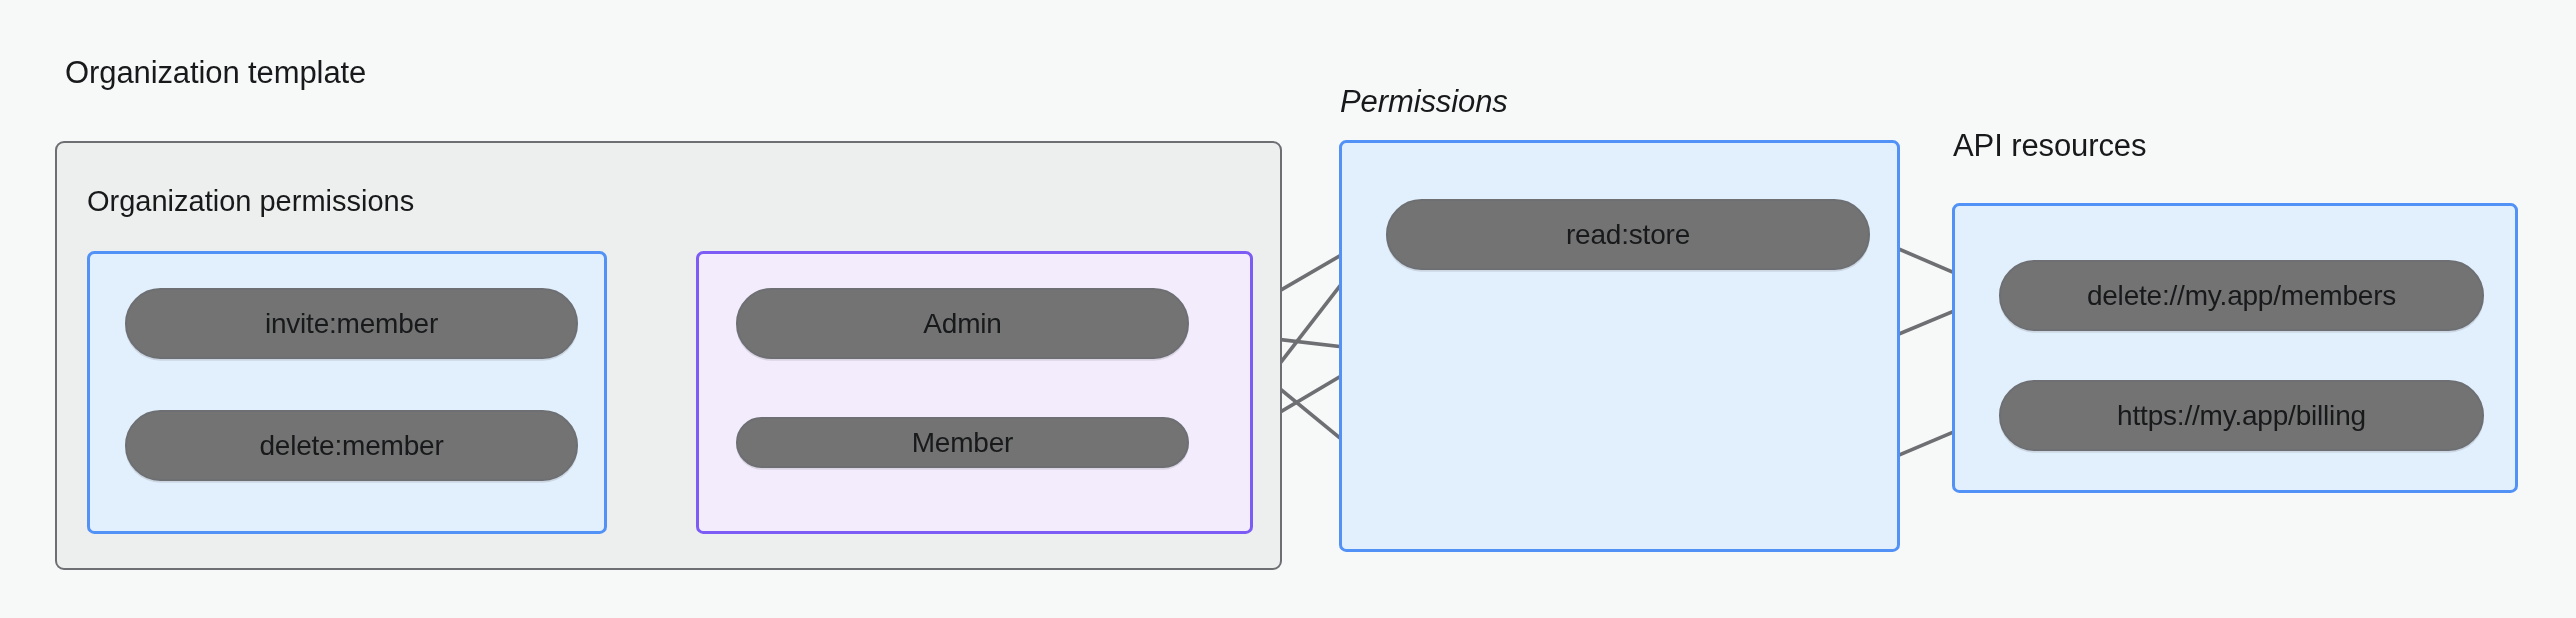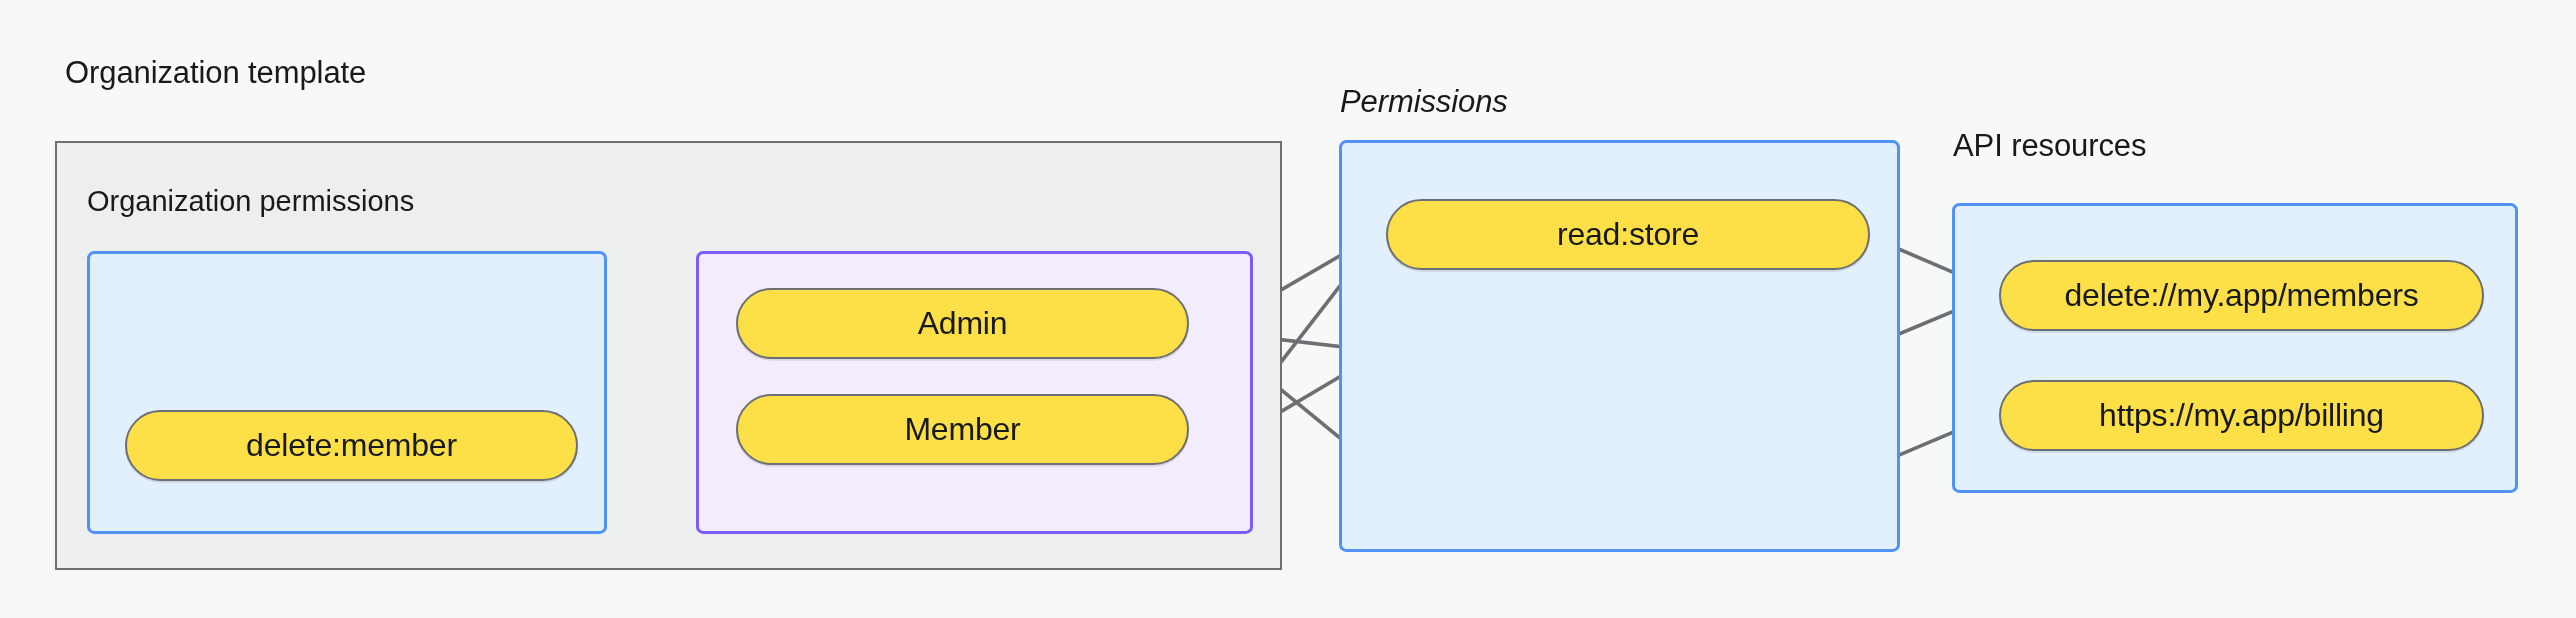--- a/index.html
+++ b/index.html
@@ -28,21 +28,21 @@
   }
 
   
   .group-box {
     position: absolute;
     box-sizing: border-box;
   }
   .group-outer {
     background: #edeeee;
     border: 2.7px solid #6d6f72;
-    border-radius: 0;
+    border-radius: 9px;
   }
   .group-blue {
     background: #e2effc;
     border: 3.7px solid #5292f7;
     border-radius: 7.3px;
   }
   .group-purple {
     background: #f3ecfd;
     border: 3.7px solid #7d5cf6;
     border-radius: 7.3px;
@@ -54,28 +54,28 @@
     font-size: 29px;
     line-height: 1;
     color: #17191b;
     white-space: nowrap;
   }
 
   
   .pill {
     position: absolute;
     box-sizing: border-box;
-    background: #fde047;
+    background: #737373;
     border: 2.7px solid #6d6f72;
     border-radius: 912px;
     display: flex;
     align-items: center;
     justify-content: center;
     color: #17191b;
-    font-size: 32px;
+    font-size: 28px;
     letter-spacing: -0.2px;
     box-shadow: 0 1.8px 0 rgba(0,0,0,0.10);
   }
 
   
   #edges {
     position: absolute;
     left: 0;
     top: 0;
     width: 2576px;
@@ -122,30 +122,31 @@
   </svg>
 
   <div class="caption" style="left:65px; top:57px;">Organization template</div>
 
   <div class="group-box group-outer" style="left:55px; top:141px; width:1227px; height:429px;">
 
     <div class="inner-caption" style="left:30px; top:44px;">Organization permissions</div>
 
     <div class="group-box group-blue" style="left:30px; top:108px; width:520px; height:283px;">
 
+      <div class="pill" style="left:35px; top:34px; width:453px; height:71px;">invite:member</div>
 
       <div class="pill" style="left:35px; top:156px; width:453px; height:71px;text-align:center;">delete:member</div>
     </div>
 
 
     <div class="group-box group-purple" style="left:639px; top:108px; width:557px; height:283px;">
 
       <div class="pill" style="left:37px; top:34px; width:453px; height:71px;text-align:right;">Admin</div>
 
-      <div class="pill" style="left:37px; top:140px; width:453px; height:71px;">Member</div>
+      <div class="pill" style="left:37px; top:163px; width:453px; height:51px;">Member</div>
     </div>
   </div>
 
   <div class="caption" style="left:1340px; top:86px;font-style:italic;">Permissions</div>
 
   <div class="group-box group-blue" style="left:1339px; top:140px; width:561px; height:412px;">
 
     <div class="pill" style="left:44px; top:56px; width:484px; height:71px;">read:store</div>
 
 

